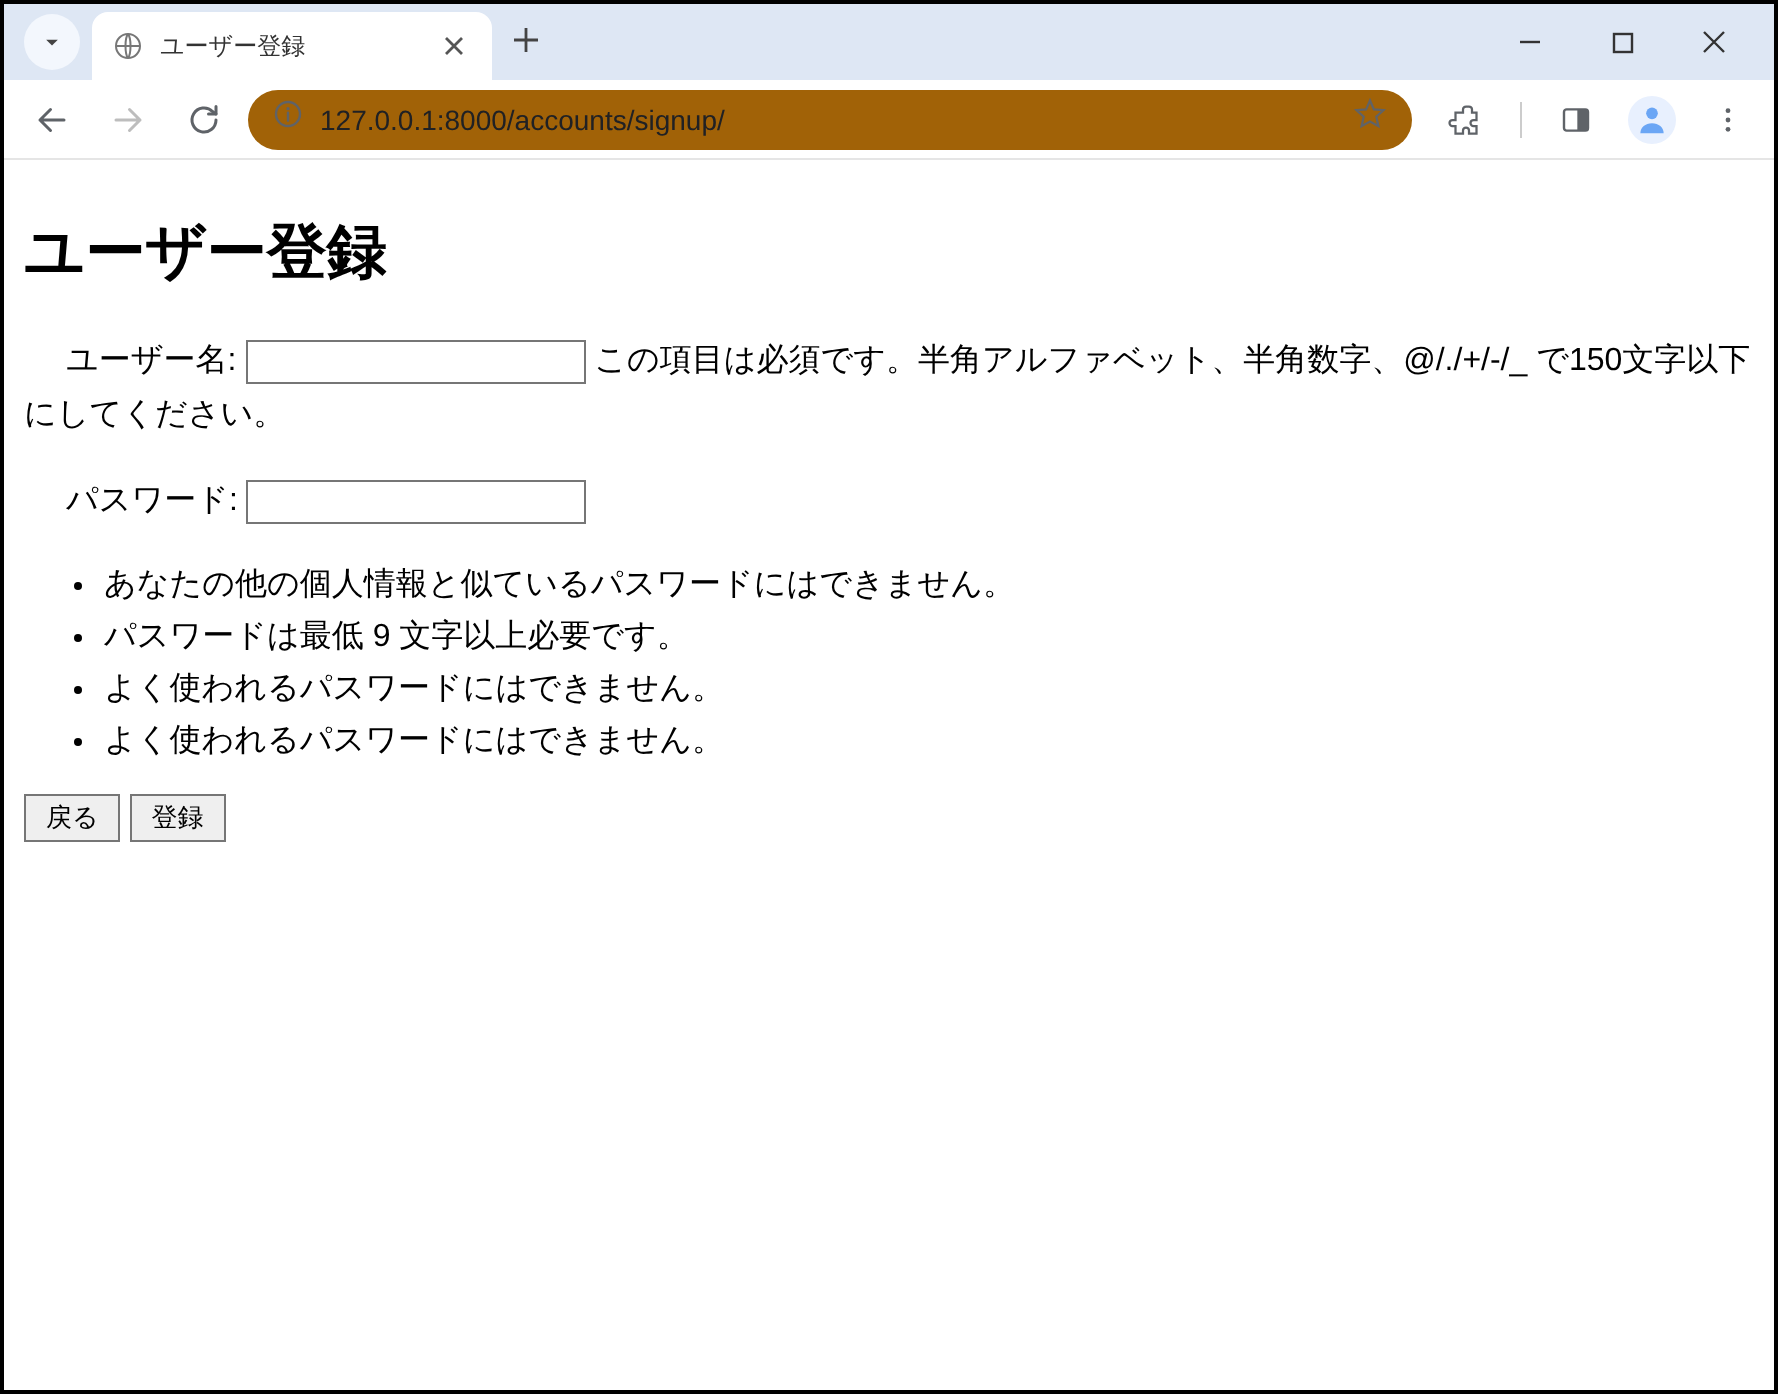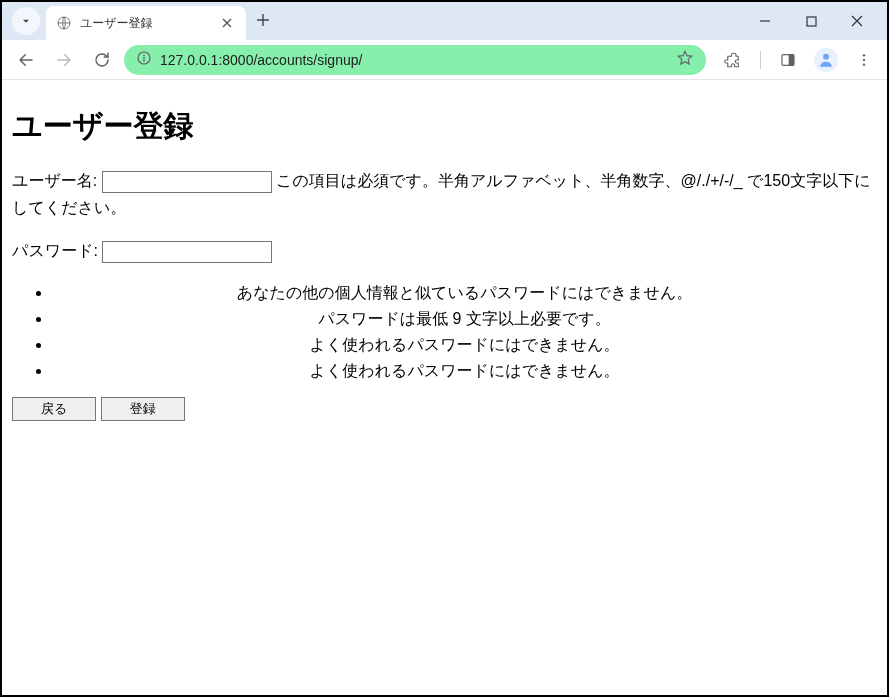--- a/index.html
+++ b/index.html
@@ -106,21 +106,21 @@
       color: #5f6368;
     }
     .nav-btn.disabled {
       color: #bdbdbd;
       cursor: default;
     }
     .url-container {
       flex: 1;
       display: flex;
       align-items: center;
-      background: #86efac;
+      background: #a16207;
       border-radius: 16px;
       height: 30px;
       padding: 0 12px;
       gap: 8px;
     }
     .url-text {
       font-size: 14px;
       color: #202124;
       flex: 1;
     }
@@ -167,51 +167,51 @@
       margin: 18px 0 20px 0;
       color: #000;
     }
     .form-row {
       margin: 16px 0;
       font-size: 16px;
       line-height: 1.7;
     }
     .form-row label {
       display: inline;
+      margin-left: 21px;
     }
     .form-row input[type="text"],
     .form-row input[type="email"],
     .form-row input[type="password"] {
       border: 1px solid #767676;
       height: 22px;
       width: 170px;
       padding: 1px 4px;
       font-size: 13px;
       vertical-align: baseline;
     }
     .help-text {
       font-size: 16px;
     }
     .password-hints {
       margin: 10px 0 0 0;
       padding-left: 40px;
-      text-align: center;
     }
     .password-hints li {
       font-size: 16px;
       line-height: 1.5;
       margin: 2px 0;
     }
     .button-row {
       margin-top: 14px;
     }
     .button-row button {
       background: #efefef;
       border: 1px solid #767676;
-      padding: 2px 28px;
+      padding: 2px 10px;
       font-size: 13px;
       cursor: pointer;
       font-family: inherit;
     }
   </style>
 </head>
 <body>
 
 <div class="titlebar">
   <div class="titlebar-left">

